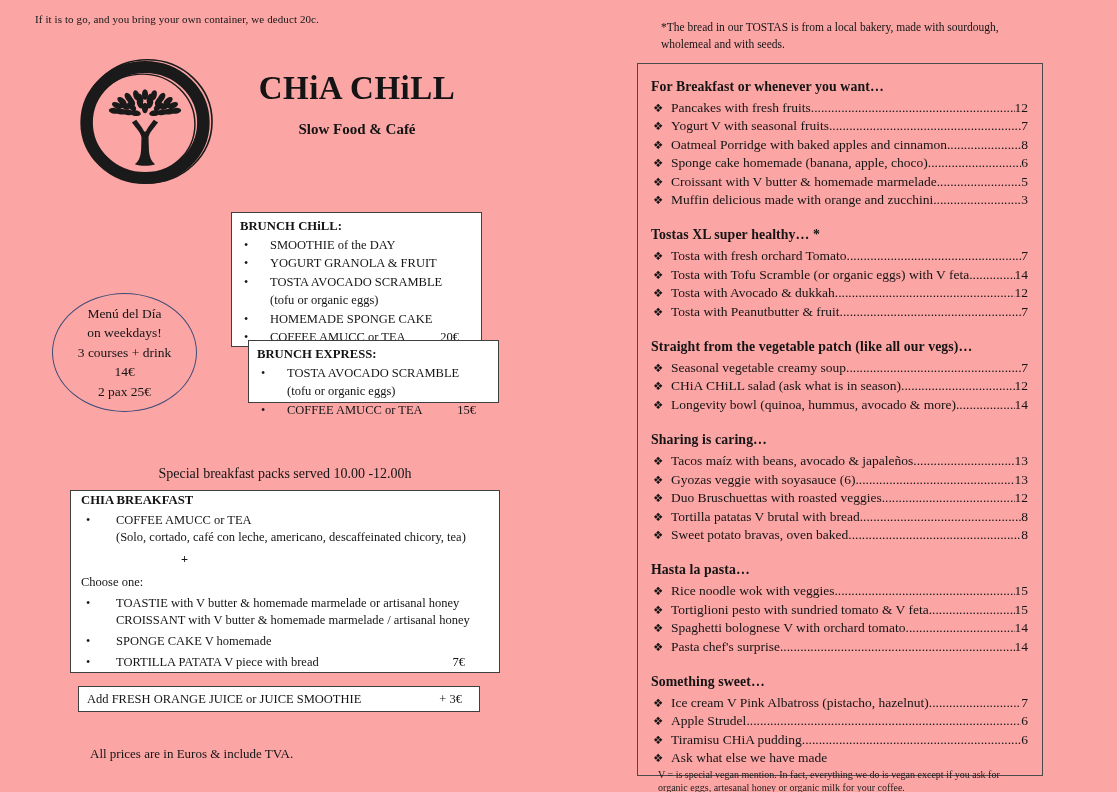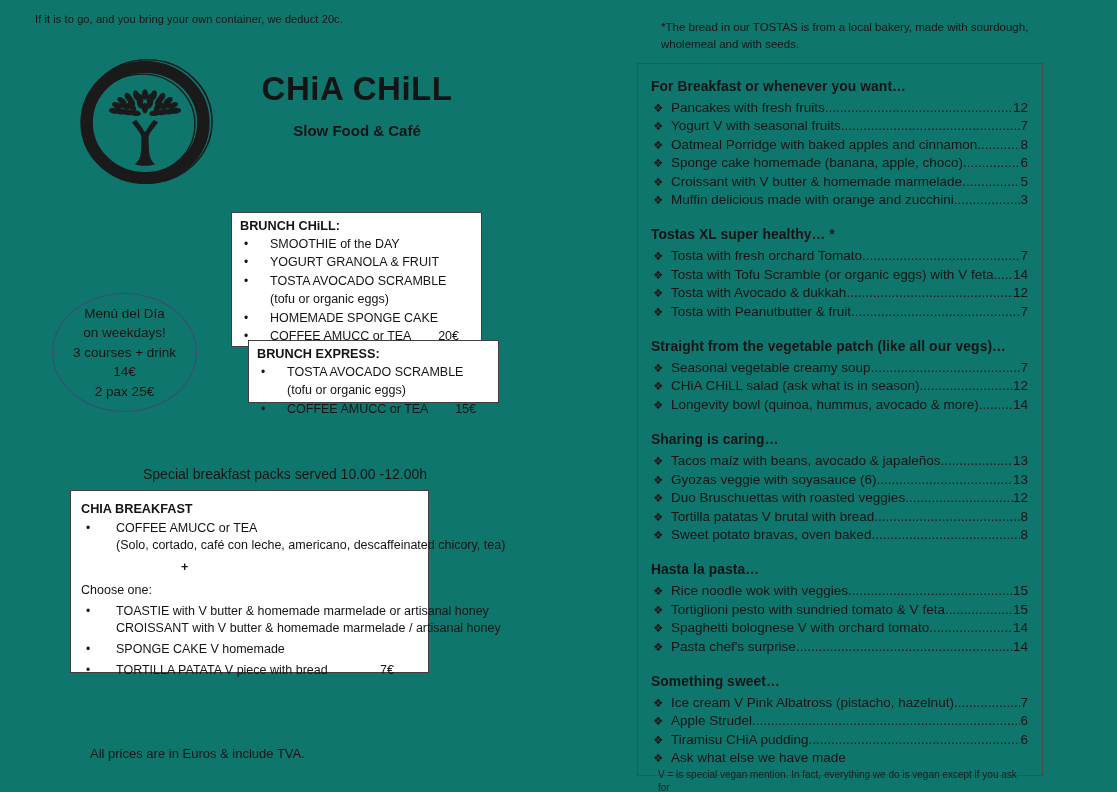--- a/index.html
+++ b/index.html
@@ -1,17 +1,17 @@
 <!DOCTYPE html>
 <html style="--ellipse: #3c4b76;"><head>
 <meta charset="utf-8">
 <style>
   html,body{margin:0;padding:0;background:#fff;}
-  #canvas{position:relative;width:1117px;height:792px;background:#0f766e;overflow:hidden;
-          font-family:Liberation Sans, sans-serif;color:#141414;}
+  #canvas{position:relative;width:1117px;height:792px;background:#fca5a5;overflow:hidden;
+          font-family:Liberation Serif, serif;color:#141414;}
 
   
   .note-topleft{position:absolute;left:35px;top:13px;font-size:11px;letter-spacing:.1px;}
   svg.logo{position:absolute;left:72px;top:53px;width:146px;height:139px;}
   .brand{position:absolute;left:233px;top:70px;width:248px;text-align:center;}
   .brand-title{font-size:33px;font-weight:bold;letter-spacing:.5px;}
   .brand-subtitle{font-size:15px;font-weight:bold;margin-top:14px;}
   .brand-hashtag{font-size:13.5px;margin-top:7px;}
 
   .lbox{position:absolute;border:1.4px solid #3f3f3f;background:#fff;box-sizing:border-box;
@@ -24,21 +24,21 @@
   .lrow .ltext{flex:none;white-space:pre;}
   .lrow .lprice{margin-left:auto;padding-right:14px;}
 
   .ellipse{position:absolute;left:52px;top:293px;width:145px;height:119px;border-radius:50%;
            border:1.5px solid var(--ellipse,#3c4b76);box-sizing:border-box;display:flex;
            flex-direction:column;justify-content:center;text-align:center;
            font-size:13.5px;line-height:19.5px;}
 
   .breakfast-heading{position:absolute;left:70px;top:466px;width:430px;text-align:center;font-size:14px;}
 
-  #box-chia-breakfast{left:70px;top:490px;width:359px;height:183px;padding:10px 10px;}
+  #box-chia-breakfast{left:70px;top:490px;width:430px;height:183px;padding:1px 10px;}
   #box-chia-breakfast .lrow{line-height:17px;}
   #box-chia-breakfast .lrow .lbullet{width:30px;padding-left:5px;}
   #box-chia-breakfast .lrow.style-bullet{margin-top:4px;}
   #box-chia-breakfast .lrow.style-indent{margin-top:0;}
   #box-chia-breakfast .lrow.style-plus{margin:5px 0 3px 100px;font-weight:bold;}
   #box-chia-breakfast .lrow.style-plain{margin-top:6px;}
   #box-chia-breakfast .lrow .lprice{padding-right:24px;}
 
   #box-add-juice{left:78px;top:686px;width:402px;height:26px;display:flex;align-items:center;
                  padding:0 17px 0 8px;}
@@ -203,20 +203,24 @@
           <span class="ltext">SPONGE CAKE V homemade</span>
         </div>
         <div class="lrow style-bullet">
           <span class="lbullet">•</span>
           <span class="ltext">TORTILLA PATATA V piece with bread</span>
           <span class="lprice">7€</span>
         </div>
       </div>
   </div>
 
+  <div class="lbox" id="box-add-juice">
+    <span class="ltext">Add FRESH ORANGE JUICE or JUICE SMOOTHIE</span>
+    <span class="lprice">+ 3€</span>
+  </div>
 
   <div class="footer-note">All prices are in Euros &amp; include TVA.</div>
 
   <div class="note-topright">
     <div>*The bread in our TOSTAS is from a local bakery, made with sourdough,</div>
     <div>wholemeal and with seeds.</div>
   </div>
 
   <div class="menu-box">
     <div id="sections">

